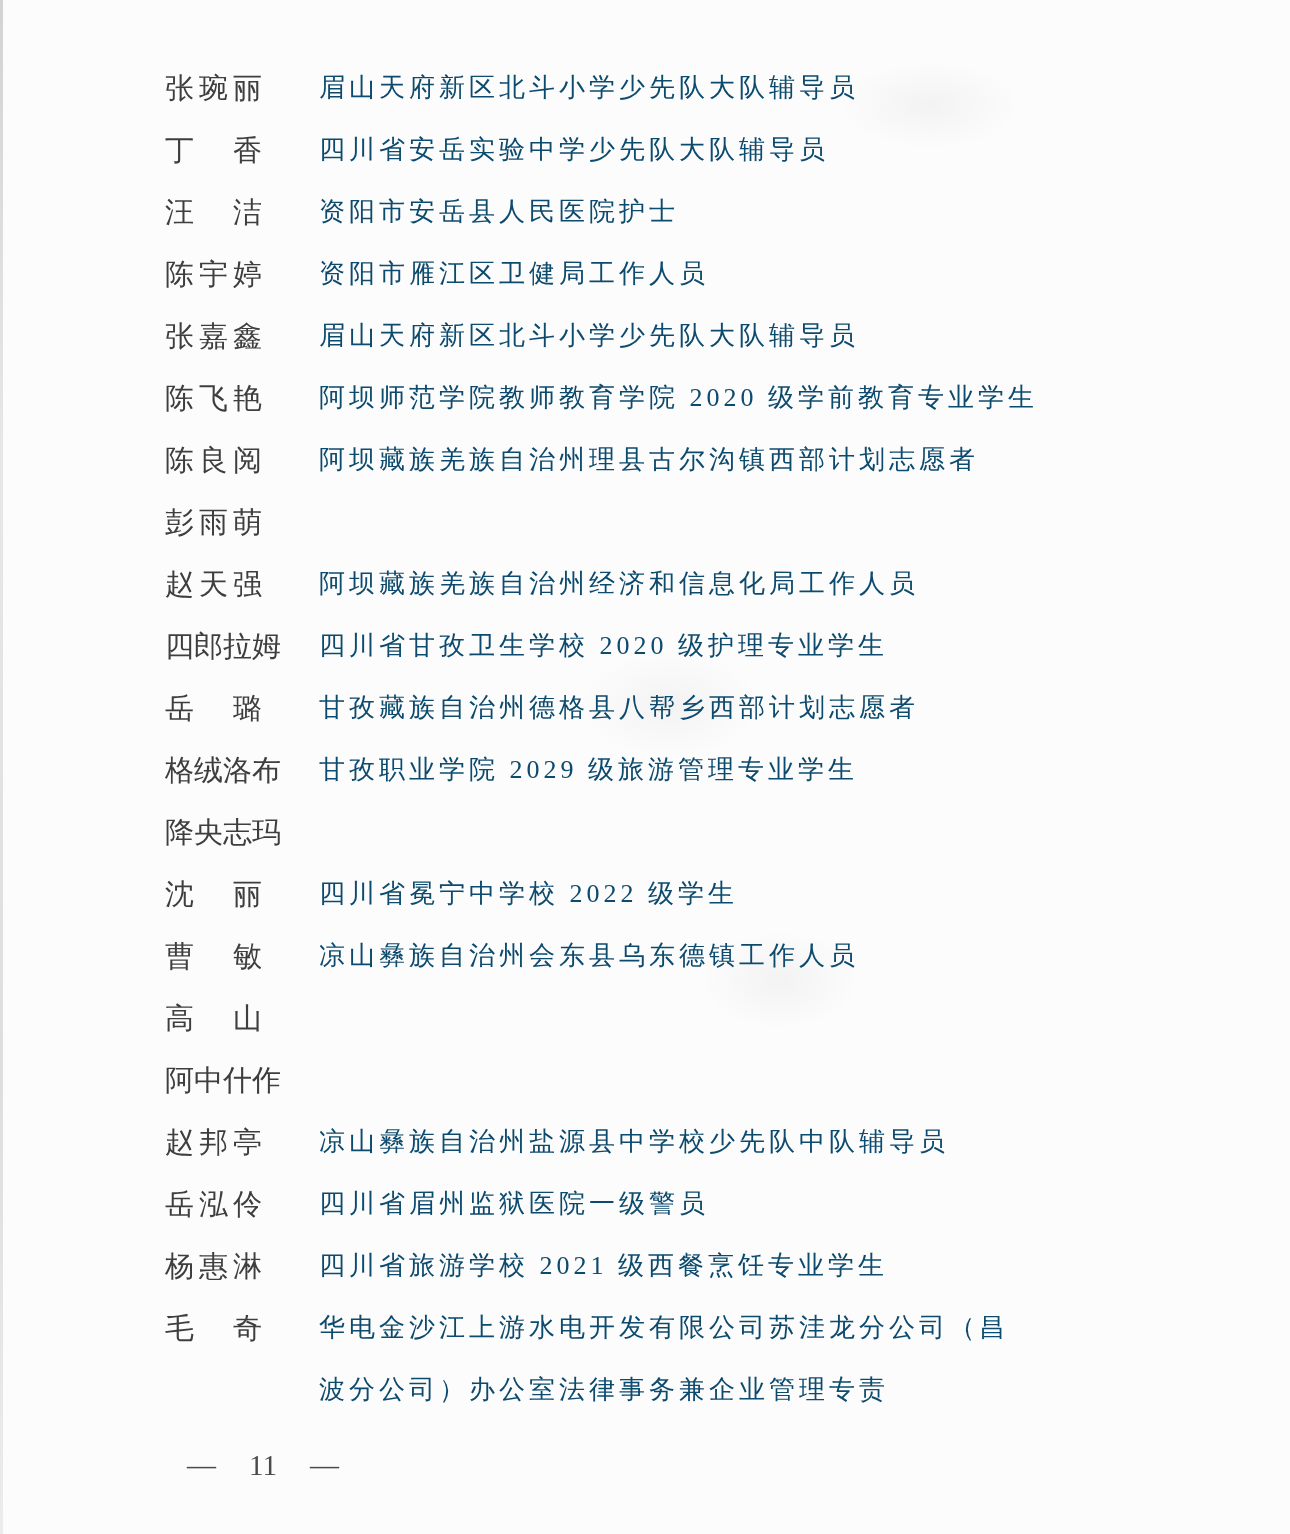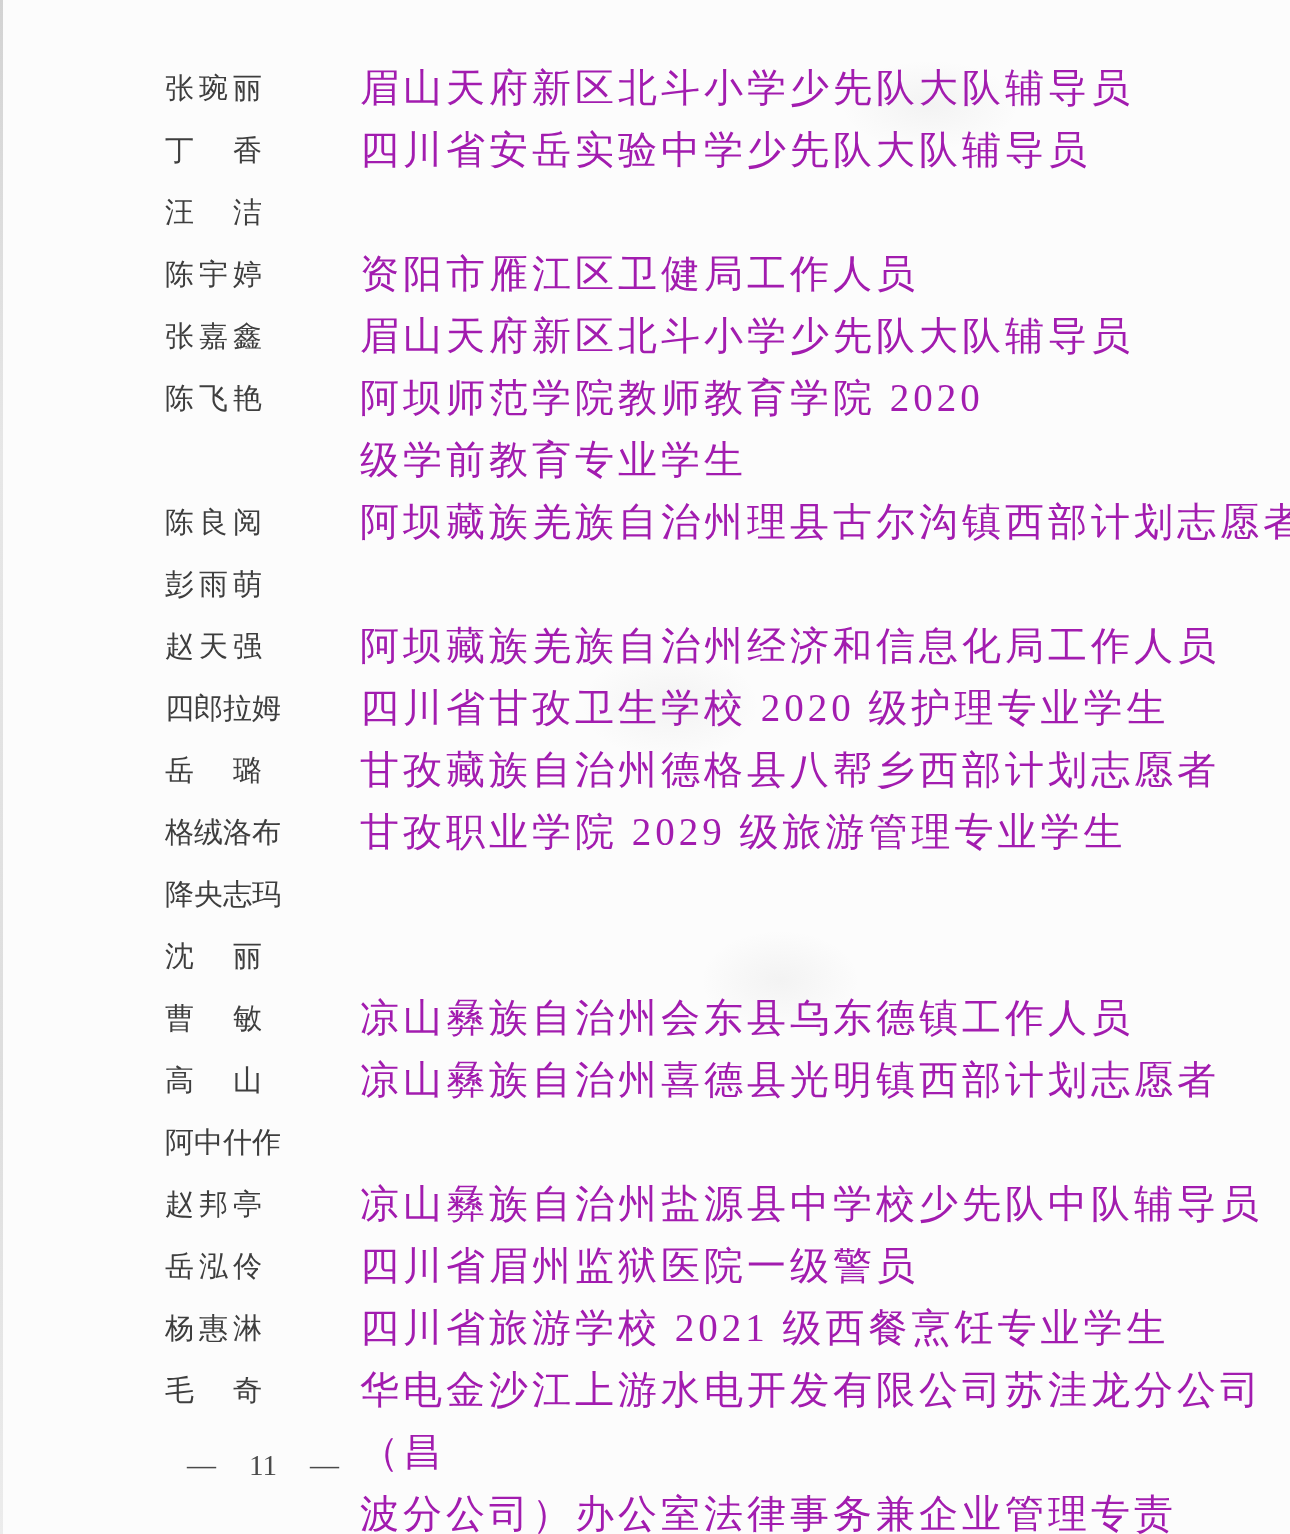--- a/index.html
+++ b/index.html
@@ -53,26 +53,26 @@
     justify-content: space-between;
     font-size: 29px;
     line-height: 62px;
     color: #3e3e3e;
     white-space: nowrap;
   }
   .entry-name span {
     display: inline-block;
   }
   .entry-desc {
-    margin-left: 98px;
+    margin-left: 57px;
     width: 820px;
-    font-size: 39px;
+    font-size: 26px;
     line-height: 62px;
     letter-spacing: 4px;
-    color: #a21caf;
+    color: #0c4a6e;
     white-space: pre-line;
     word-break: keep-all;
   }
   .page-footer {
     position: absolute;
     left: 187px;
     top: 1443px;
     display: flex;
     align-items: center;
     column-gap: 33px;
@@ -108,20 +108,21 @@
         <span>香</span>
       </div>
     <div class="entry-desc">四川省安岳实验中学少先队大队辅导员</div>
   </div>
 
   <div class="entry-row">
     <div class="entry-name">
         <span>汪</span>
         <span>洁</span>
       </div>
+    <div class="entry-desc">资阳市安岳县人民医院护士</div>
   </div>
 
   <div class="entry-row">
     <div class="entry-name">
         <span>陈</span>
         <span>宇</span>
         <span>婷</span>
       </div>
     <div class="entry-desc">资阳市雁江区卫健局工作人员</div>
   </div>
@@ -205,36 +206,36 @@
         <span>志</span>
         <span>玛</span>
       </div>
   </div>
 
   <div class="entry-row">
     <div class="entry-name">
         <span>沈</span>
         <span>丽</span>
       </div>
+    <div class="entry-desc">四川省冕宁中学校 2022 级学生</div>
   </div>
 
   <div class="entry-row">
     <div class="entry-name">
         <span>曹</span>
         <span>敏</span>
       </div>
     <div class="entry-desc">凉山彝族自治州会东县乌东德镇工作人员</div>
   </div>
 
   <div class="entry-row">
     <div class="entry-name">
         <span>高</span>
         <span>山</span>
       </div>
-    <div class="entry-desc">凉山彝族自治州喜德县光明镇西部计划志愿者</div>
   </div>
 
   <div class="entry-row">
     <div class="entry-name">
         <span>阿</span>
         <span>中</span>
         <span>什</span>
         <span>作</span>
       </div>
   </div>

